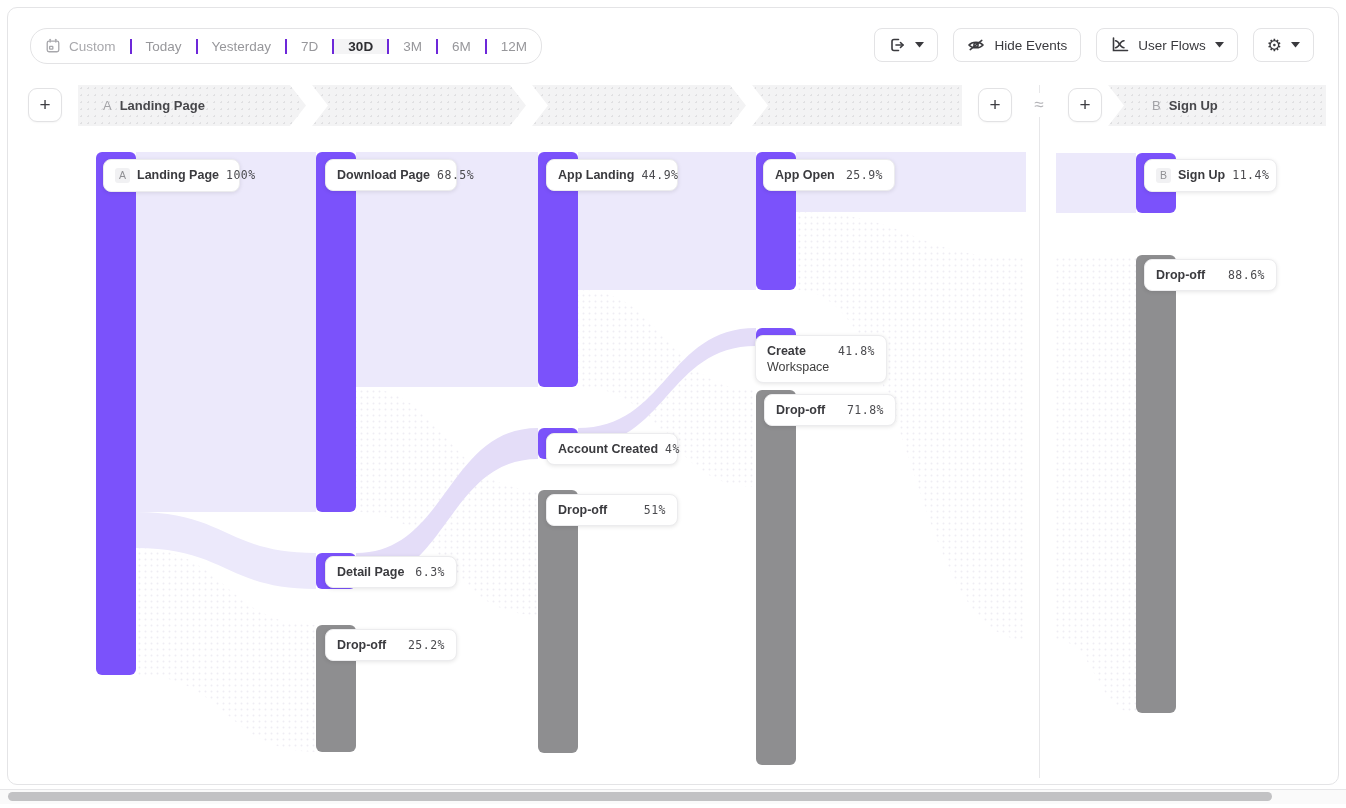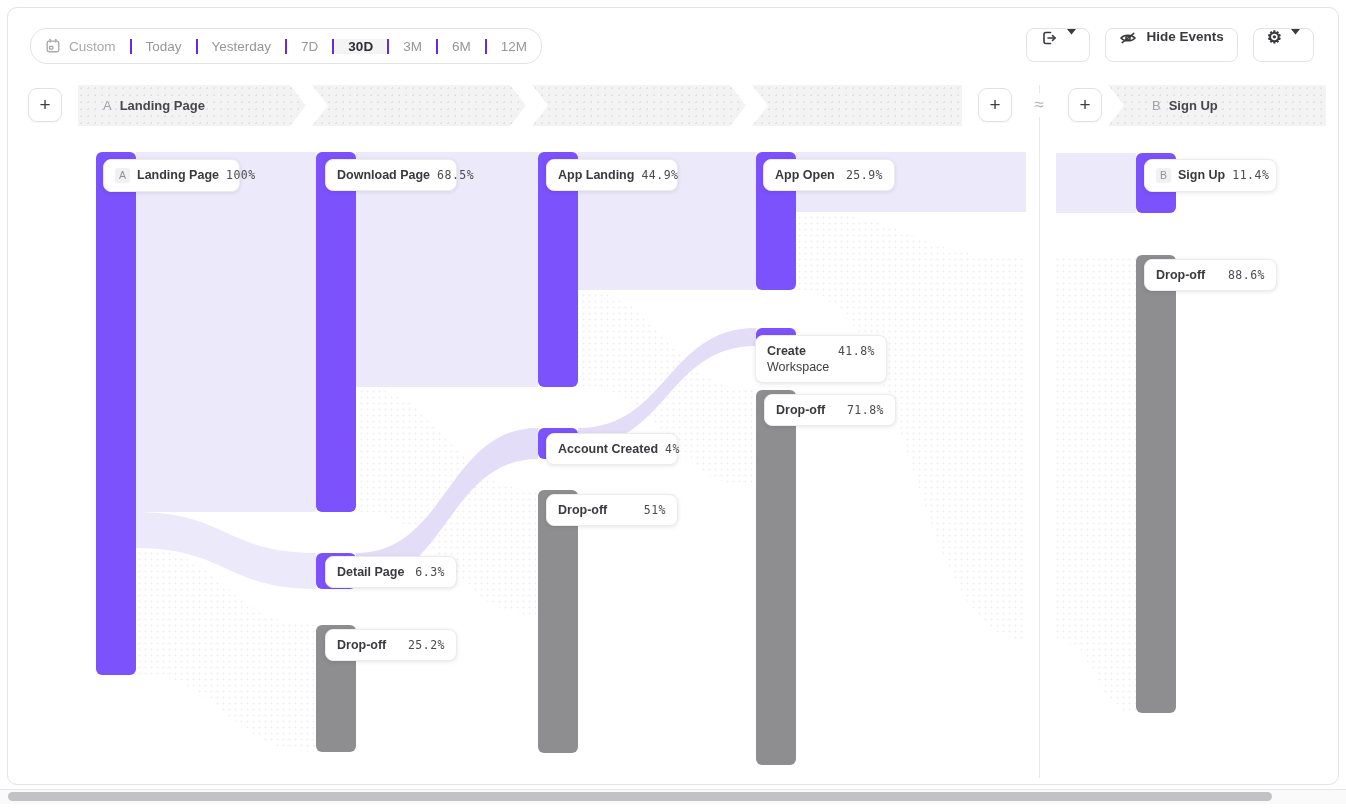--- a/index.html
+++ b/index.html
@@ -11,22 +11,22 @@
          border:1px solid #e4e4e6;border-radius:10px;background:#fff;}
 
   
   .seg-control{position:absolute;left:30px;top:28px;height:34px;display:flex;align-items:center;
                border:1px solid #e3e3e5;border-radius:17px;background:#fff;overflow:hidden;}
   .seg{display:flex;align-items:center;gap:8px;padding:0 14px;font-size:13.5px;color:#97979b;
        border-left:2px solid #6d28d9;cursor:pointer;white-space:nowrap;}
   .seg:first-child{border-left:none;color:#a8a8ac;}
   .seg.selected{background:#f4f4f5;color:#2e2e32;font-weight:bold;}
   .right-actions{position:absolute;right:32px;top:28px;height:34px;display:flex;gap:15px;}
-  .tbtn{display:flex;align-items:flex-start;gap:9px;padding:0 13px;height:34px;box-sizing:border-box;
-        border:1px solid #e3e3e5;border-radius:8px;background:#fff;font-size:13.5px;font-weight:bold;
+  .tbtn{display:flex;align-items:center;gap:9px;padding:0 13px;height:34px;box-sizing:border-box;
+        border:1px solid #e3e3e5;border-radius:8px;background:#fff;font-size:13.5px;font-weight:normal;
         color:#3a3a3e;cursor:pointer;}
   .tbtn svg{display:block;}
   .caret{width:9px;height:6px;}
   .gear-glyph{font-size:17px;line-height:1;color:#3a3a3e;}
 
   
   .plus-btn{position:absolute;width:34px;height:34px;border:1px solid #e2e2e4;border-radius:9px;
             background:#fff;box-shadow:0 1px 2px rgba(0,0,0,.04);display:flex;align-items:center;
             justify-content:center;font-size:19px;color:#3e3e42;cursor:pointer;box-sizing:border-box;}
   .band{position:absolute;top:85px;height:41px;display:flex;gap:6px;}
@@ -155,20 +155,35 @@
     <span>
       <svg width="18" height="18" viewBox="0 0 18 18" fill="none" stroke="#3a3a3e" stroke-width="1.5" stroke-linecap="round">
         <path d="M2 9 C5 5.2, 13 5.2, 16 9 C13 12.8, 5 12.8, 2 9 Z"></path>
         <circle cx="9" cy="9" r="2.1"></circle>
         <line x1="3.2" y1="13.6" x2="14.8" y2="4.4"></line>
       </svg>
     </span>
     <span>Hide Events</span>
   </div>
   <div class="tbtn">
+    <span>
+      <svg width="19" height="18" viewBox="0 0 19 18" fill="none" stroke="#3a3a3e" stroke-width="1.6" stroke-linecap="round">
+        <path d="M3.5 2 V14.5 H17.5"></path>
+        <path d="M5.5 4.8 C9.5 4.8, 9.5 11.8, 14 11.8"></path>
+        <path d="M5.5 11.8 C9.5 11.8, 9.5 4.8, 14 4.8"></path>
+      </svg>
+    </span>
+    <span>User Flows</span>
+    <span>
+      <svg class="caret" viewBox="0 0 9 6">
+          <path d="M0 0 H9 L4.5 5.5 Z" fill="#3a3a3e"></path>
+        </svg>
+    </span>
+  </div>
+  <div class="tbtn">
     <span class="gear-glyph">⚙</span>
     <span>
       <svg class="caret" viewBox="0 0 9 6">
           <path d="M0 0 H9 L4.5 5.5 Z" fill="#3a3a3e"></path>
         </svg>
     </span>
   </div>
 </div>
 
 <div class="plus-btn" style="left:28px;top:88px;">+</div>

